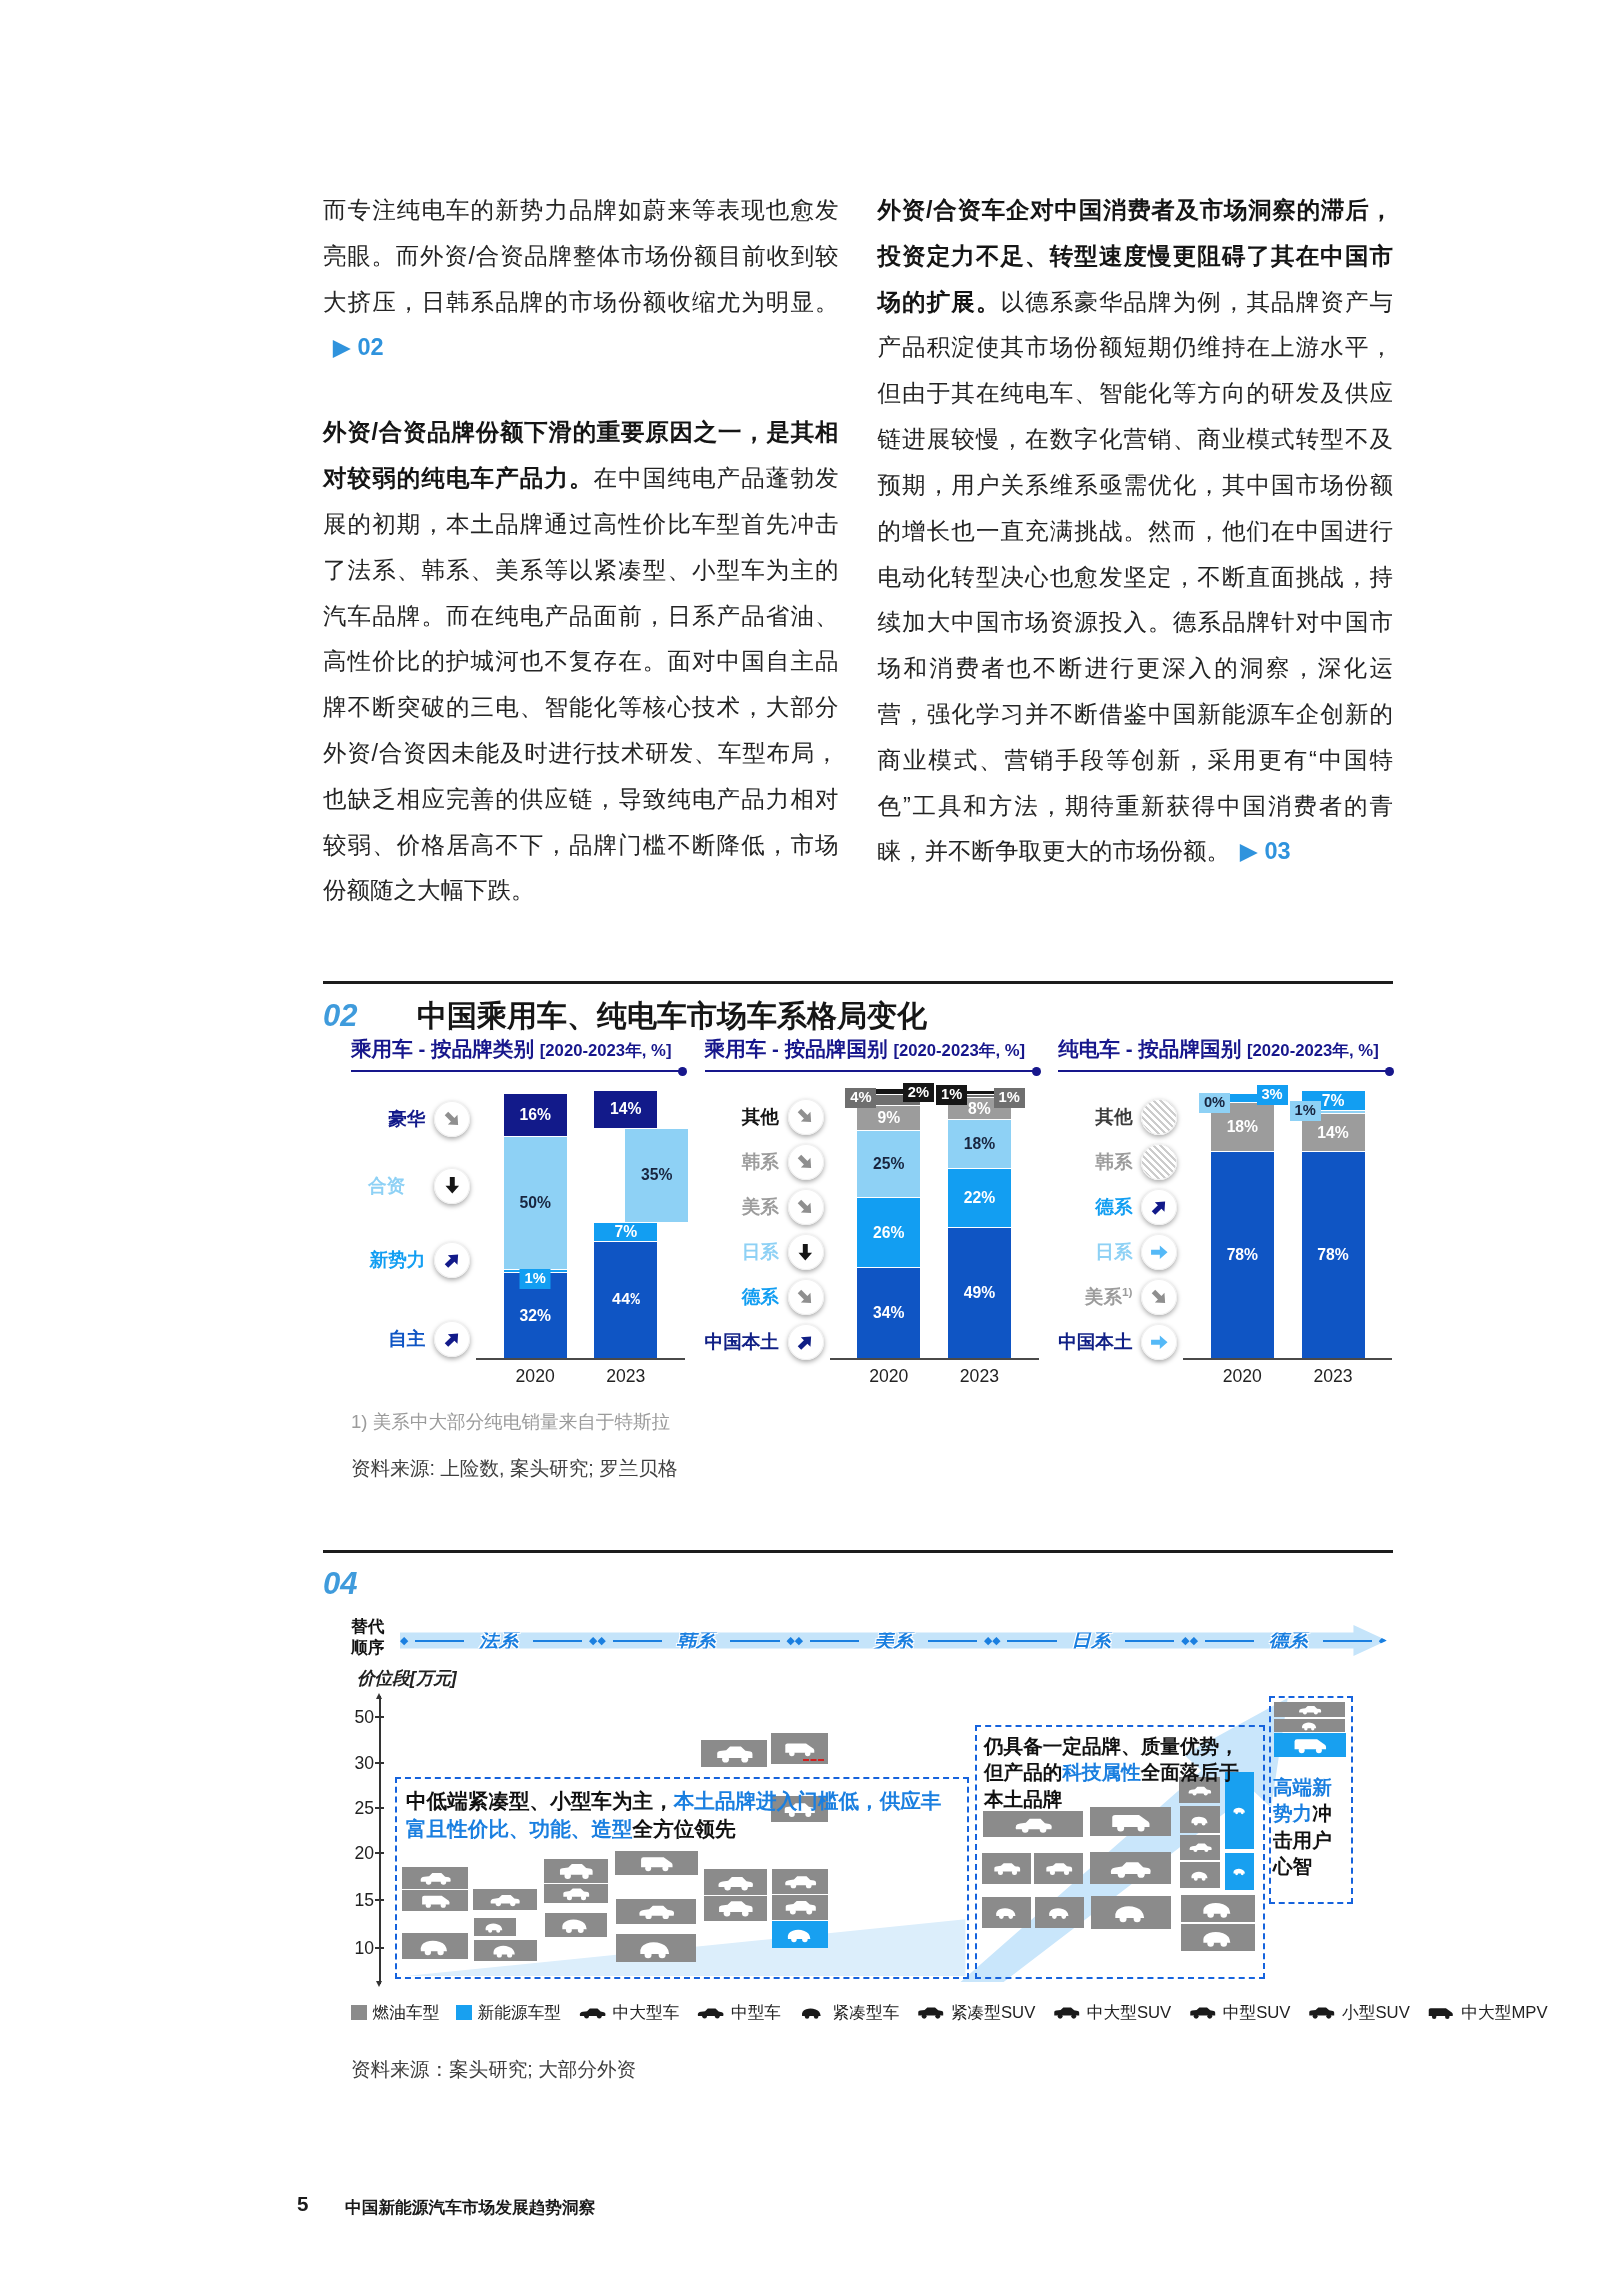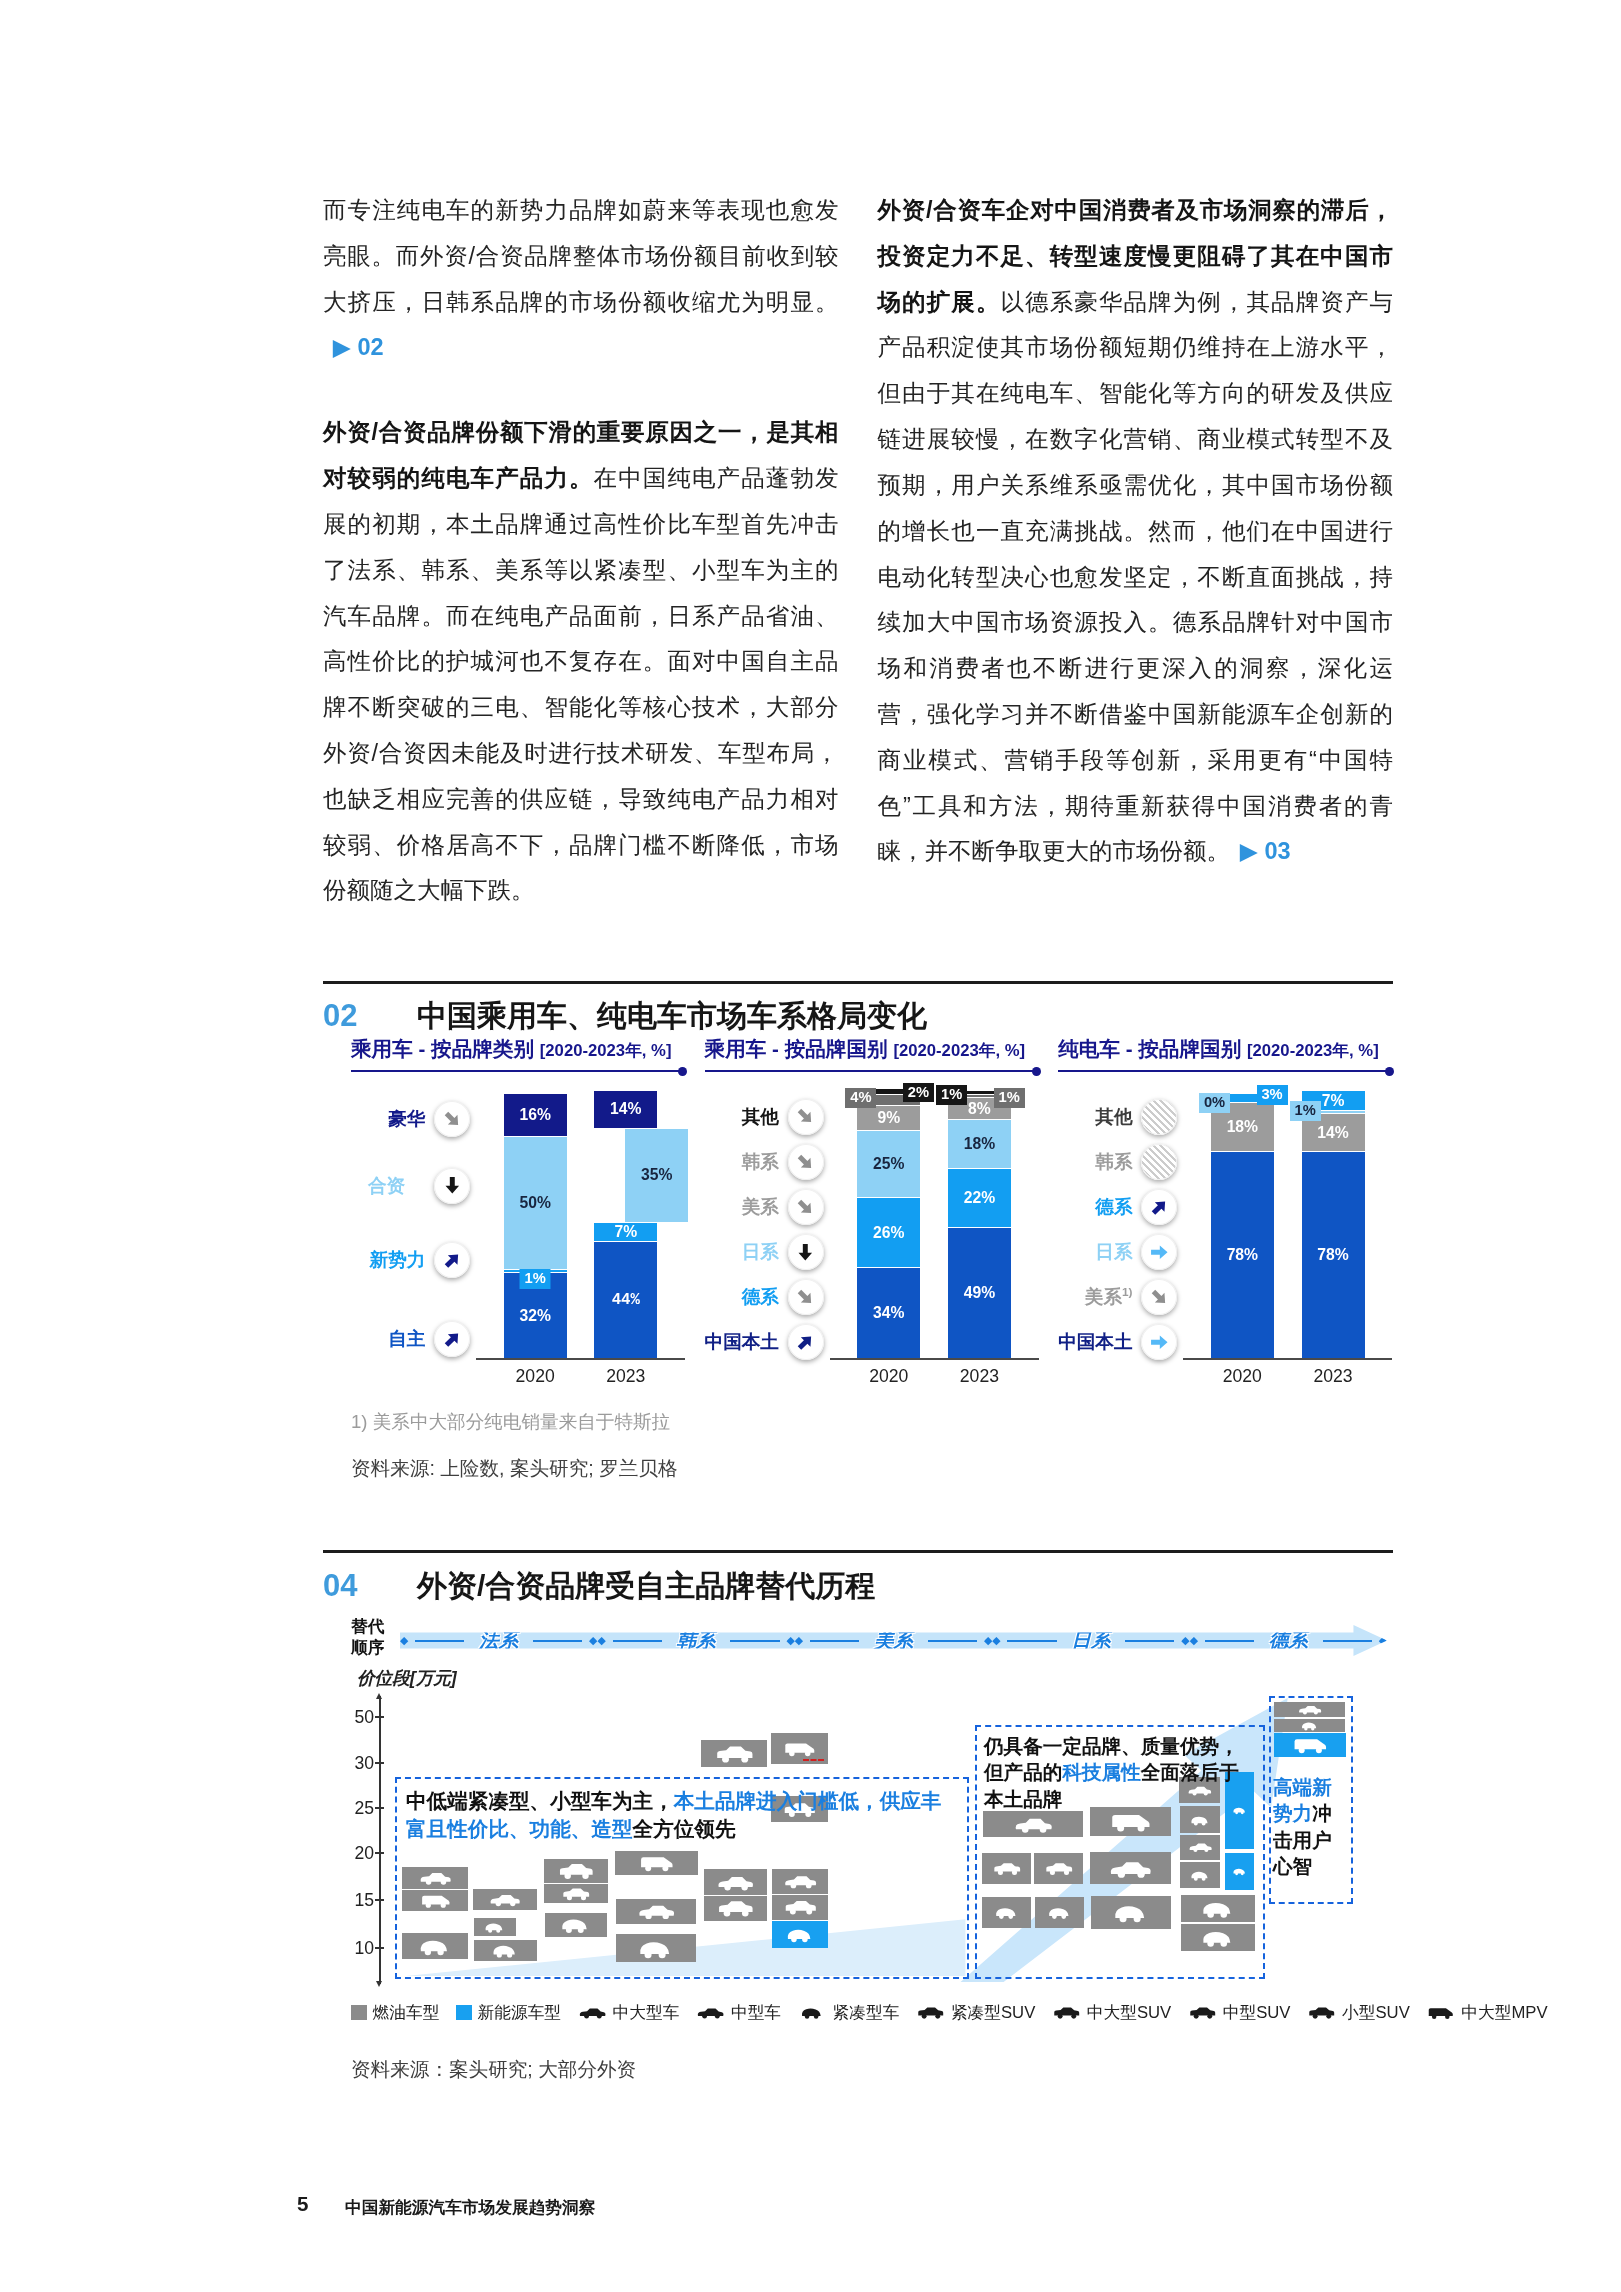--- a/index.html
+++ b/index.html
@@ -8,21 +8,21 @@
   
   .text-cols{position:absolute;left:323px;top:188px;width:1070px;display:flex;gap:39px;}
   .tcol{flex:1;font-size:23.5px;line-height:1.95;text-align:justify;color:#242424;}
   .tcol p{margin:0;}
   .tcol p + p{margin-top:39px;}
   .b{font-weight:700;color:#151515;}
   .xref{color:#2f93dd;font-weight:700;margin-left:9.8px;white-space:nowrap;}
   
   .rule{position:absolute;left:323px;width:1070px;height:2.9px;background:#1d1d1d;}
   .sec-head{position:absolute;left:323px;display:flex;align-items:baseline;}
-  .sec-num{color:#3f9bdc;font-size:31px;font-weight:700;width:94px;}
+  .sec-num{color:#3f9bdc;font-size:31px;font-weight:700;width:94px;font-style:italic;}
   .sec-title{color:#161616;font-size:30px;font-weight:700;}
   .footnote{position:absolute;font-size:18.6px;color:#9b9b9b;}
   .source{position:absolute;font-size:19.6px;color:#3f3f3f;}
   
   .charts-row{position:absolute;left:351px;top:1035px;width:1043px;display:flex;gap:19.6px;}
   .chart{width:334px;}
   .sub{position:relative;border-bottom:2.9px solid #17178c;padding-bottom:6.9px;color:#17178c;
        font-weight:700;font-size:20.6px;white-space:nowrap;}
   .sub .range{font-size:16.7px;}
   .sub::after{content:"";position:absolute;right:-2px;bottom:-5.9px;width:8.8px;height:8.8px;border-radius:50%;background:#17178c;}
@@ -357,21 +357,20 @@
       </div>
     </div>
   </div>
 
   <div class="footnote" style="left:351px;top:1409px;">1) 美系中大部分纯电销量来自于特斯拉</div>
   <div class="source" style="left:351px;top:1455px;">资料来源: 上险数, 案头研究; 罗兰贝格</div>
 
   <div class="rule" style="top:1550px;"></div>
   <div class="sec-head" style="top:1566px;">
     <span class="sec-num">04</span>
-    <span class="sec-title">外资/合资品牌受自主品牌替代历程</span>
   </div>
 
   <div class="order-label">替代顺序</div>
   <div class="band">
       <div class="band-seg">
         <span class="band-diamond">◆</span>
         <span class="band-line"></span>
         <span class="band-label">法系</span>
         <span class="band-line"></span>
         <span class="band-diamond">◆</span>

